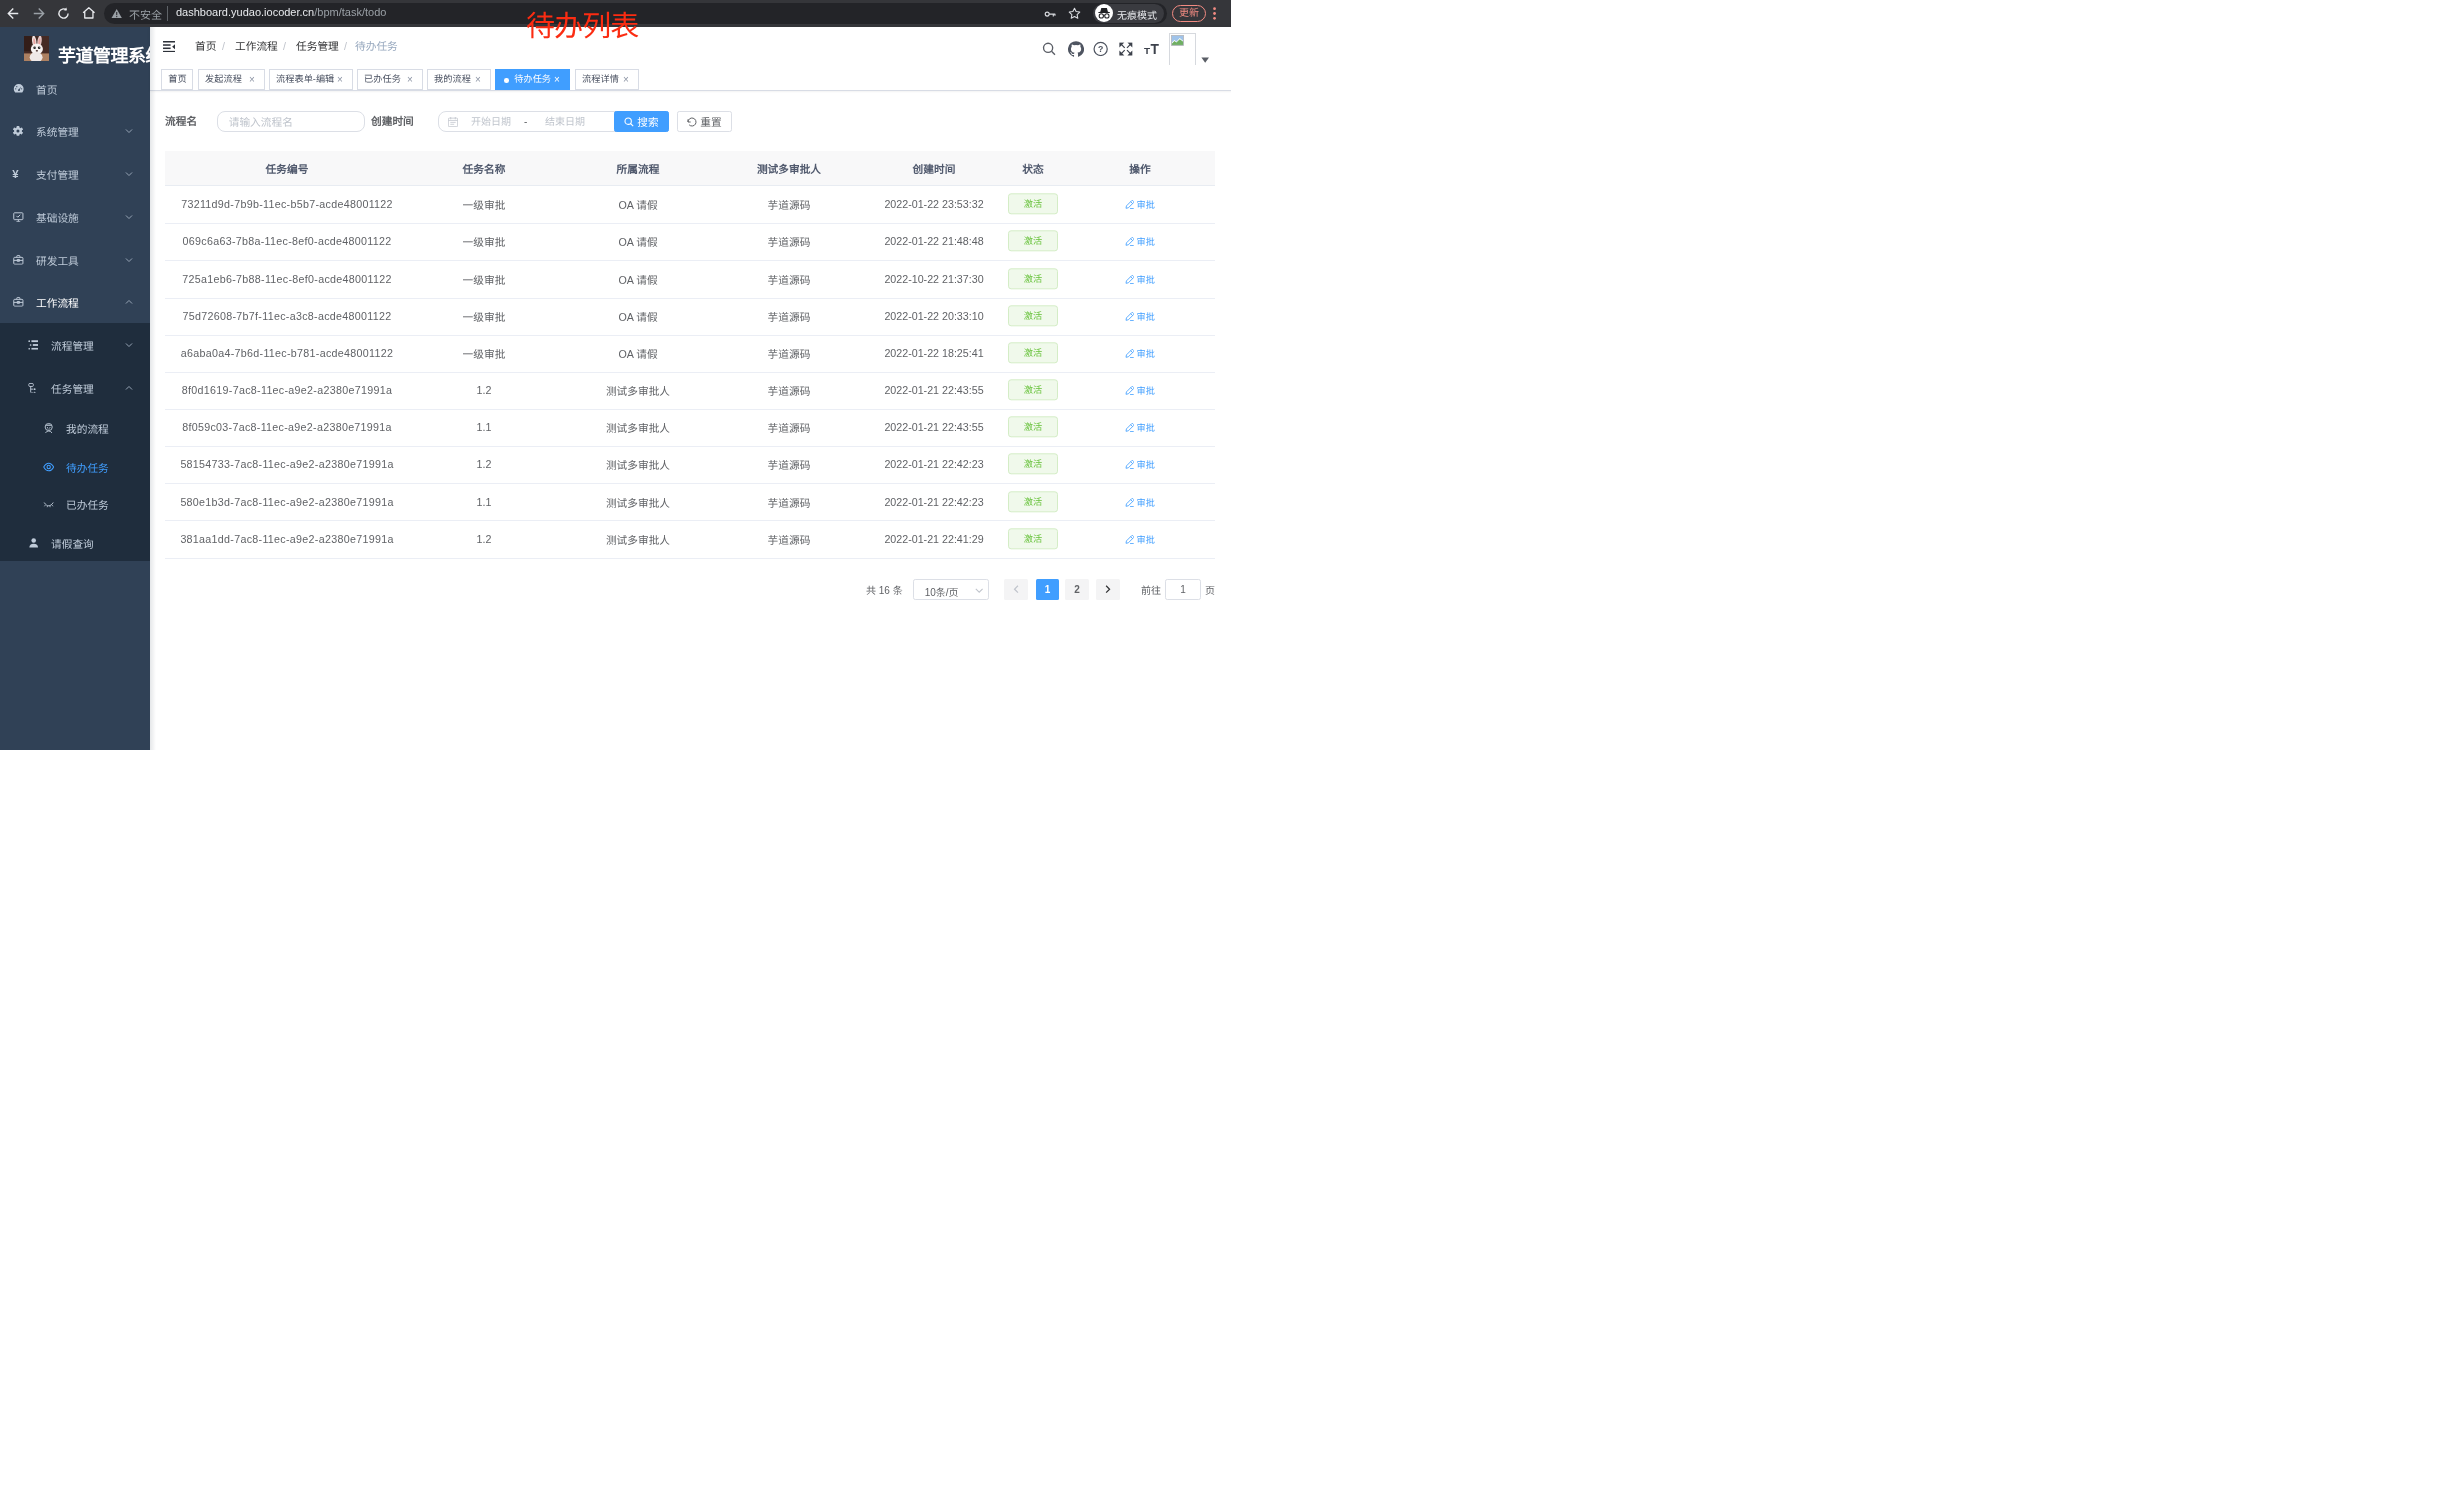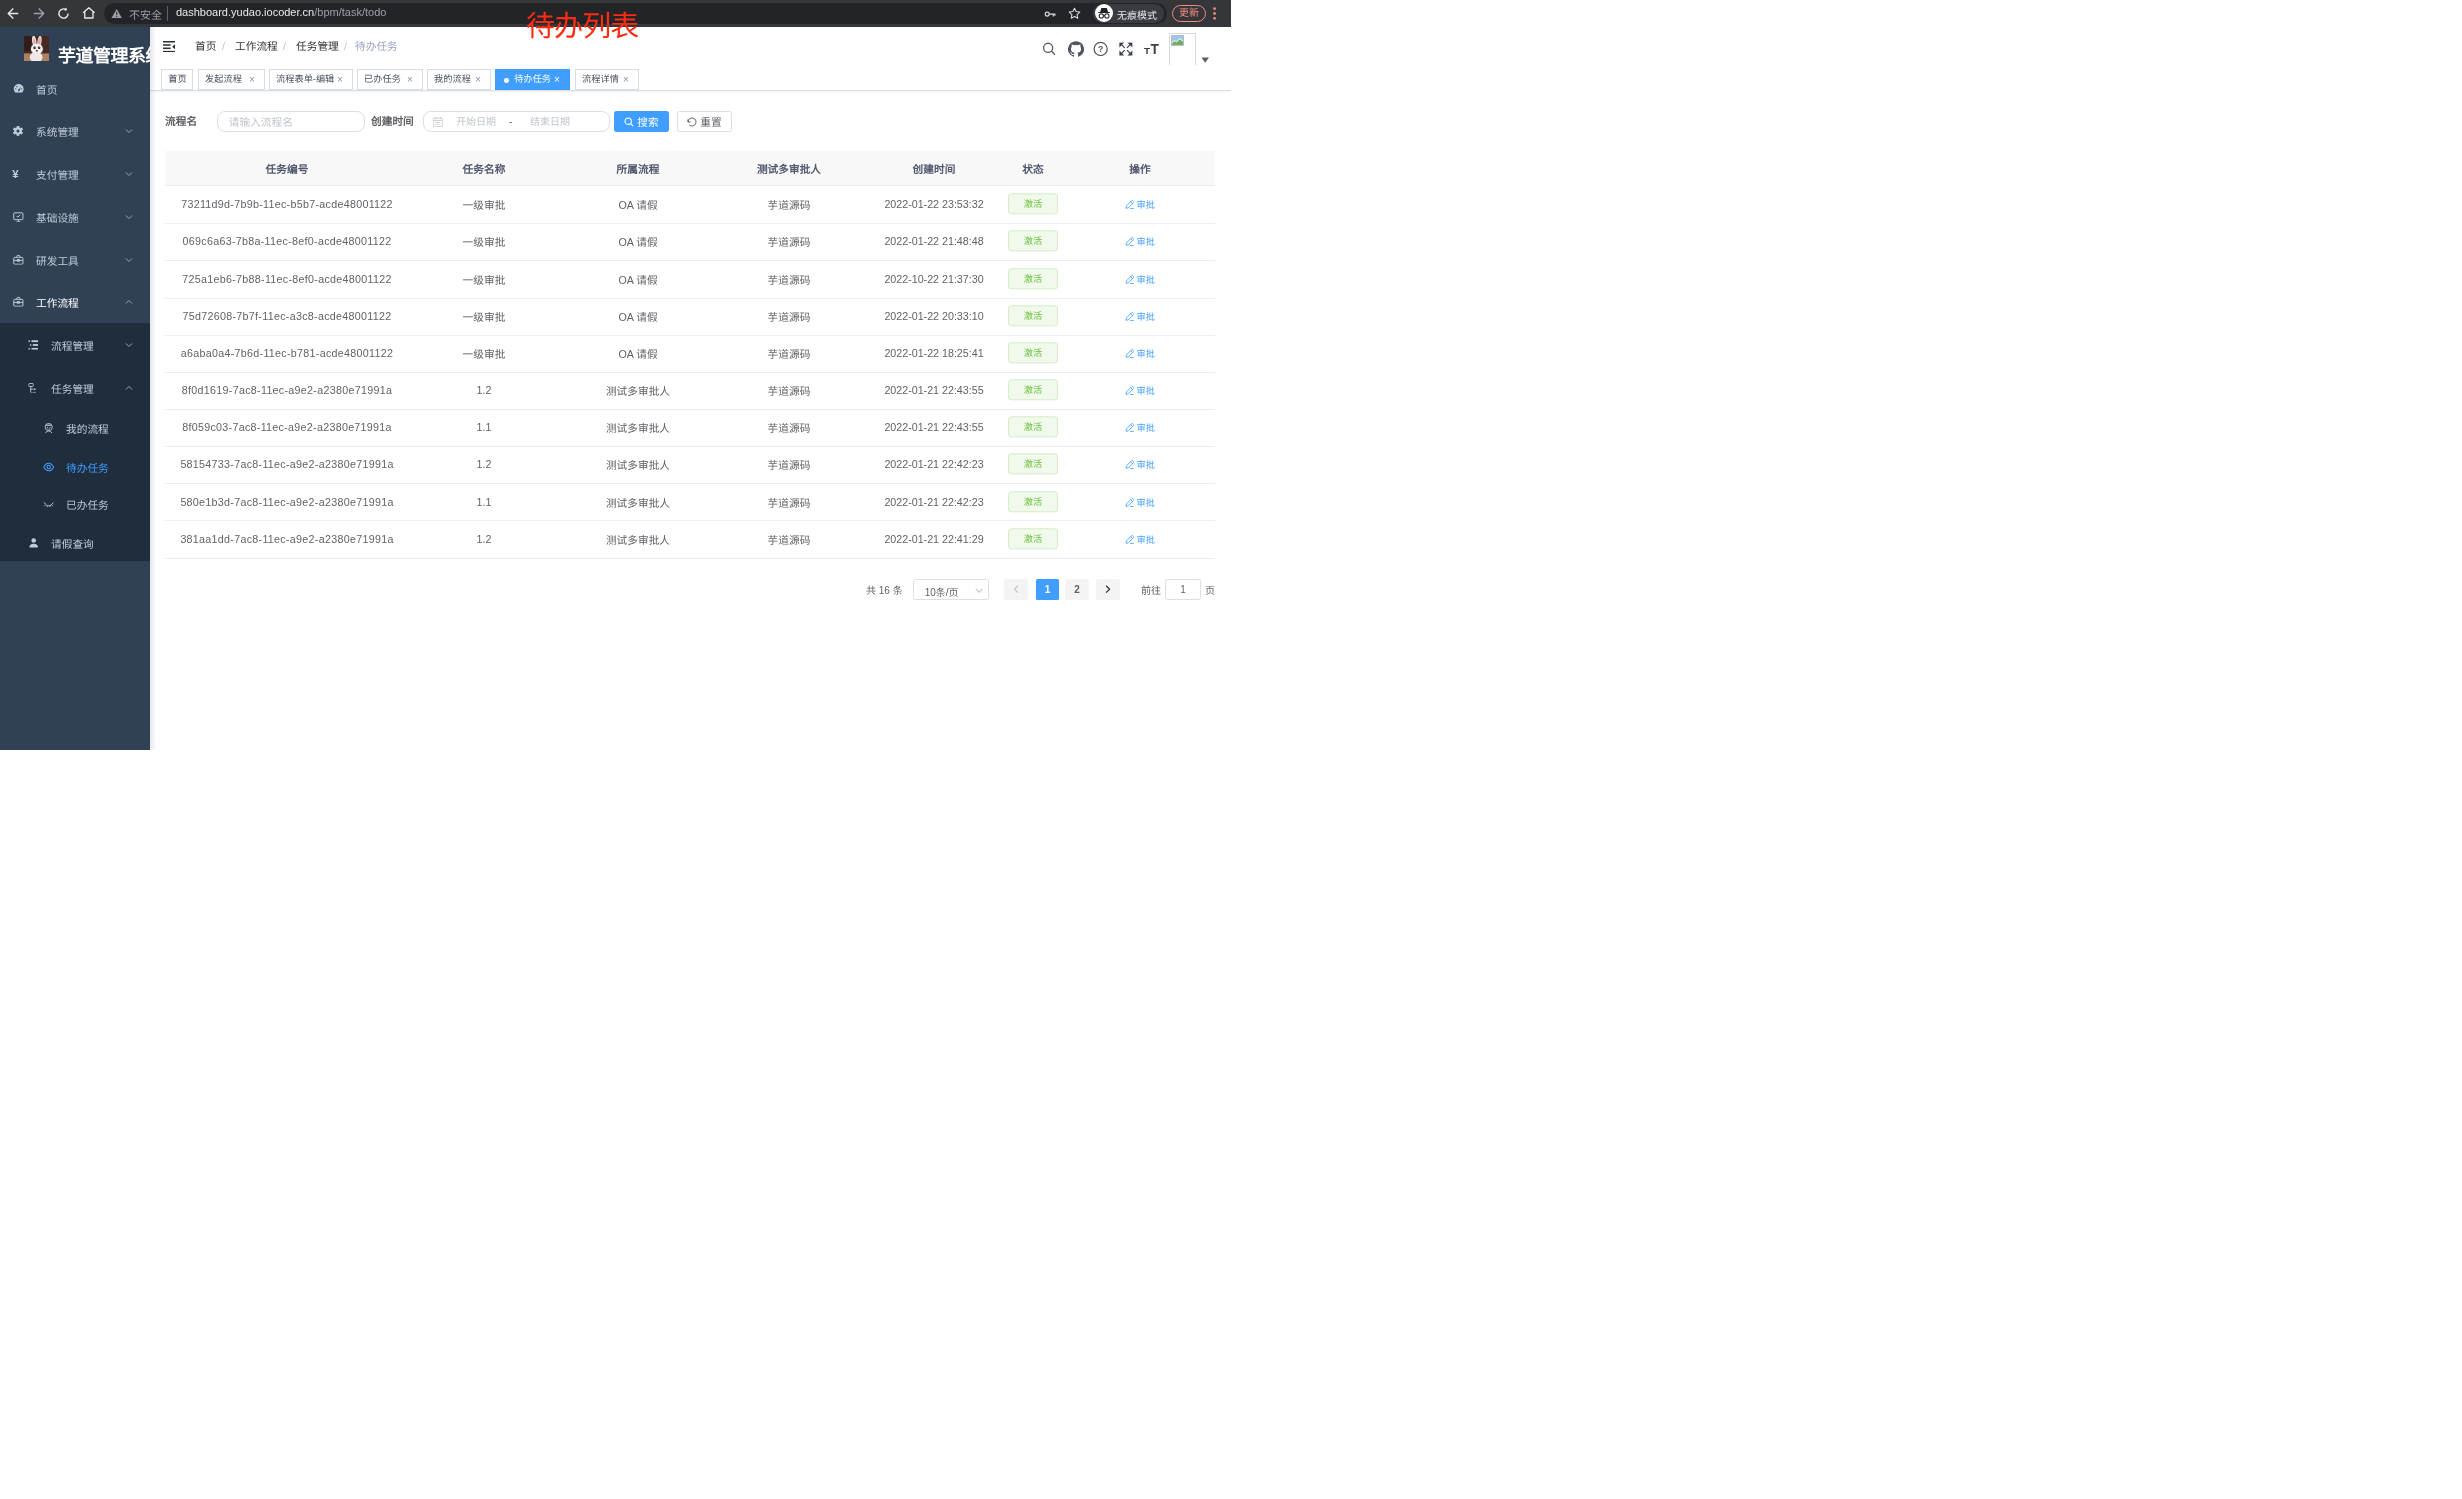--- a/index.html
+++ b/index.html
@@ -313,21 +313,21 @@
  <div class="tag" style="left:277px;width:64px"><span style="padding-left:6.1px">我的流程</span><span class="x">×</span></div>
  <div class="tag on" style="left:345px;width:75px"><span class="dot"></span><span style="padding-left:18.3px">待办任务</span><span class="x">×</span></div>
  <div class="tag" style="left:425px;width:64px"><span style="padding-left:6.1px">流程详情</span><span class="x">×</span></div>
 </div>
 
 <div class="flabel" style="left:165px;width:46px">流程名</div>
 <div class="fbox" style="left:217px;width:148px">
       <span class="ph" style="left:10.7px">请输入流程名</span>
     </div>
 <div class="flabel" style="left:371px;width:46px">创建时间</div>
-<div class="fbox" style="left:423px;width:187px">
+<div class="fbox" style="left:438px;width:187px">
  <svg class="abs" style="left:9.2px;top:5.3px" width="10" height="10" viewBox="0 0 13 13">
         <rect x="0.5" y="1.5" width="12" height="11" rx="1" stroke="#c0c4cc" stroke-width="1" fill="none"></rect>
         <path d="M0.5 4.5 H12.5 M3.5 0 V3 M9.5 0 V3" stroke="#c0c4cc" stroke-width="1"></path>
         <path d="M3 7 H10 M3 9.5 H8" stroke="#c0c4cc" stroke-width="1"></path>
       </svg>
  <span class="ph" style="left:32px;font-size:10px">开始日期</span>
  <span class="ph" style="left:85px;color:#606266;font-size:10px">-</span>
  <span class="ph" style="left:106px;font-size:10px">结束日期</span>
 </div>
 <div class="btn" id="btn-search"><svg style="vertical-align:-0.8px;margin-right:3.1px" width="10" height="10" viewBox="0 0 12 12">

